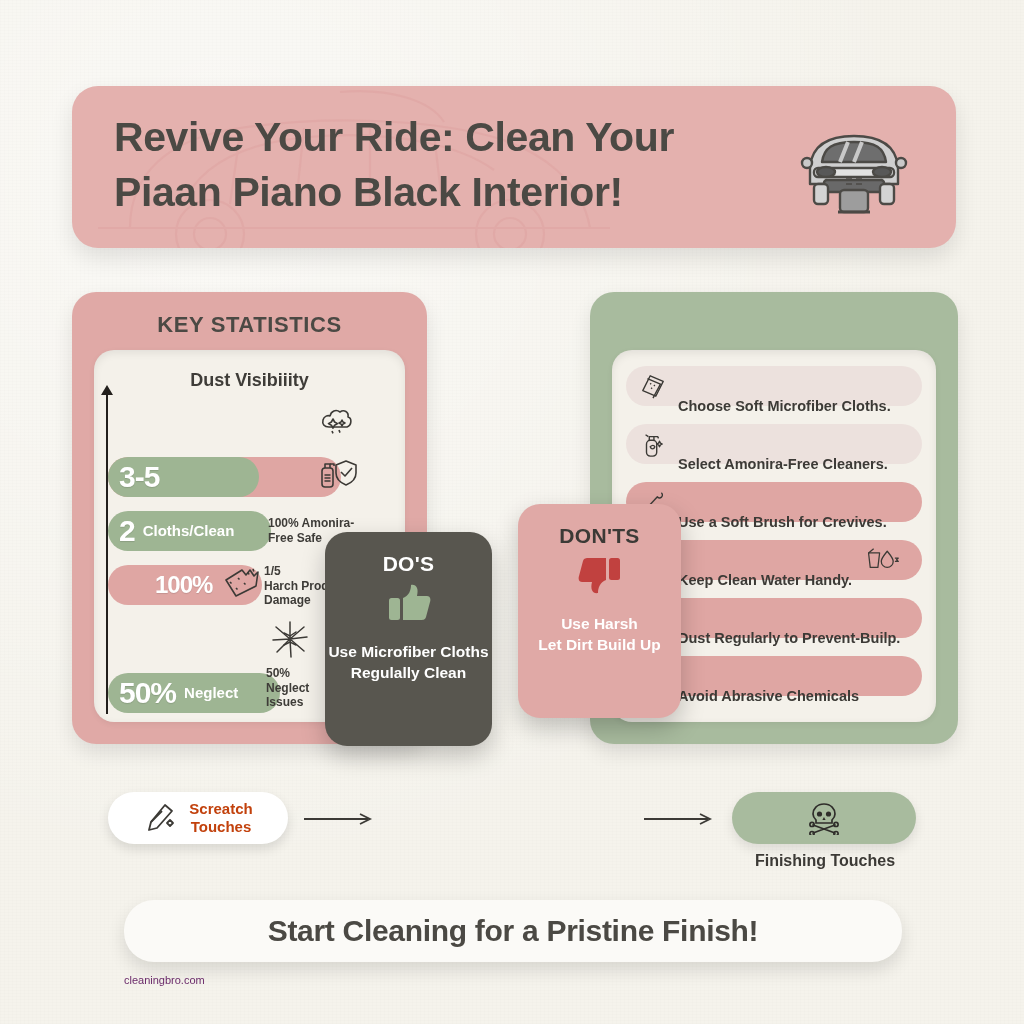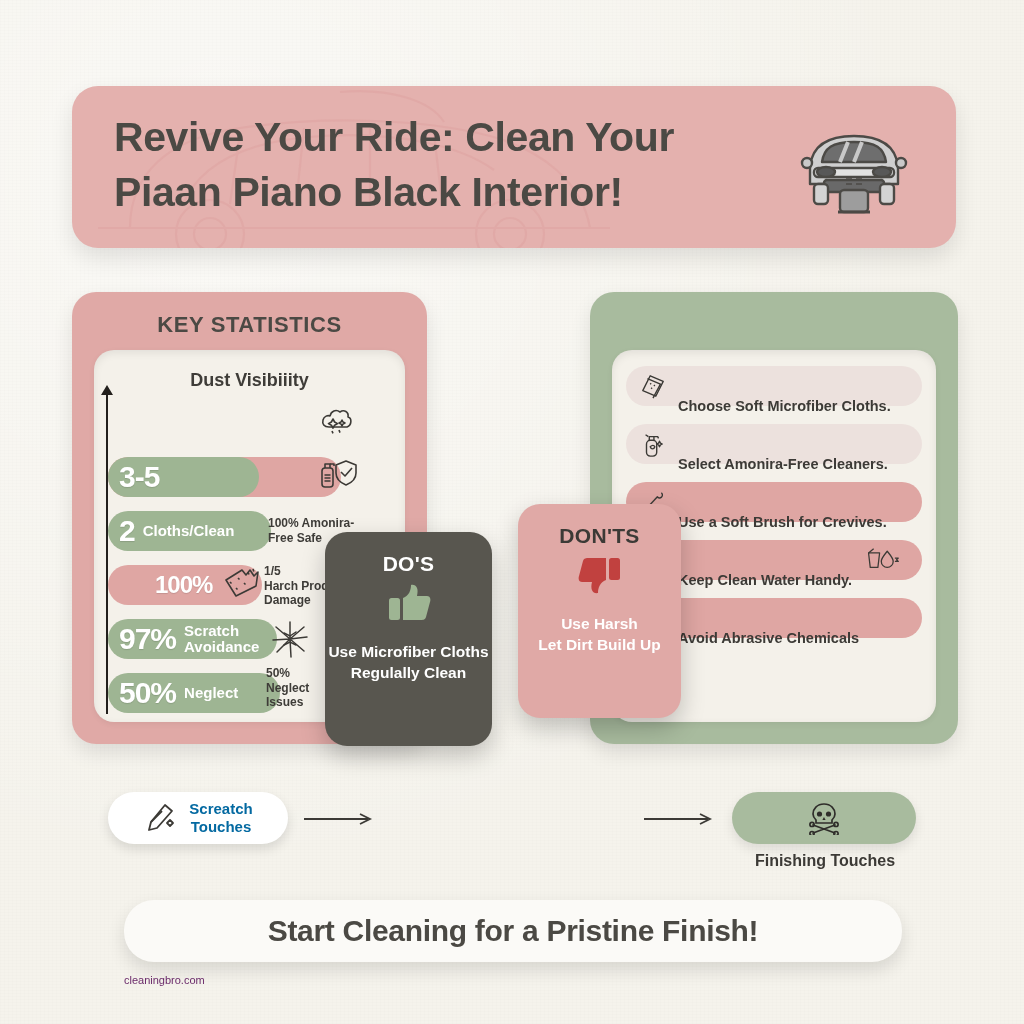--- a/index.html
+++ b/index.html
@@ -146,21 +146,21 @@
     position:absolute; height: 52px; border-radius: 26px;
     display:flex; align-items:center; justify-content:center; gap: 12px;
   }
   .step-1 { left: 8px;   top: 0; width: 180px; background:#ffffff;
             box-shadow: 0 5px 12px rgba(0,0,0,.12); }
   .step-2 { left: 288px; top: 0; width: 242px; background:#dfa6a3;
             box-shadow: 0 5px 12px rgba(0,0,0,.10); }
   .step-3 { left: 632px; top: 0; width: 184px; background:#a8bb9e;
             box-shadow: 0 5px 12px rgba(0,0,0,.10); }
   .step-label { font-size: 15px; font-weight: 700; line-height:1.2; text-align:center; }
-  .step-1 .step-label { color:#0369a1; }
+  .step-1 .step-label { color:#c2410c; }
   .step-2 .step-label { color:#ffffff; }
   .step-icon { width: 34px; height: 34px; }
   .arrow { position:absolute; top: 20px; width: 78px; height: 14px; }
   .arrow-1 { left: 202px; }
   .arrow-2 { left: 542px; }
   .step3-caption {
     position:absolute; left: 610px; top: 60px; width: 230px; text-align:center;
     font-size: 16px; font-weight: 700; color:#3c3a36;
   }
 
@@ -268,24 +268,20 @@
             <div class="bar-icon" style="left: 108px; top: 4px; width: 46px; height: 34px;"><svg viewBox="0 0 46 34">
                 <g fill="none" stroke="#3c3a36" stroke-width="1.6" stroke-linejoin="round">
                   <path d="M10 14 L26 4 L30 9 L34 4 L38 10 L42 6 L40 20 L20 30 Z"></path>
                   <path d="M14 16 l1.5 1.5 M22 12 l1.5 1.5 M28 17 l1.5 1.5 M20 22 l1.5 1.5"></path>
                   <path d="M32 6 l1 2.5 M37 3 l.8 2.4"></path>
                 </g>
               </svg></div>
             <div class="bar-note" style="left: 156px; top: 2px; width: 110px;">1/5<br>Harch Product<br>Damage</div>
           </div>
           <div class="barrow">
-            <div class="fill" style="width: 58%; background: rgb(158, 181, 147);">
-              <span class="barval" style="font-size: 30px;">97%</span>
-              <span class="barcap">Scratch<br>Avoidance</span>
-            </div>
             <div class="bar-icon" style="left: 162px; top: 3px; width: 40px; height: 40px;"><svg viewBox="0 0 40 40">
                 <g fill="none" stroke="#3c3a36" stroke-width="1.5" stroke-linecap="round">
                   <path d="M20 20 L20 3 M20 20 L34 8 M20 20 L37 18 M20 20 L34 32 M20 20 L21 38 M20 20 L7 33 M20 20 L3 21 M20 20 L6 8"></path>
                   <path d="M14 14 L20 17 L26 13 M26 26 L20 23 L14 26"></path>
                 </g>
               </svg></div>
           </div>
           <div class="barrow">
             <div class="fill" style="width: 59%; background: rgb(158, 181, 147);">
               <span class="barval" style="font-size: 30px;">50%</span>
@@ -337,20 +333,24 @@
             <div class="insight-icon"></div>
             <div class="insight-text">Keep Clean Water Handy.</div>
             <div class="insight-trail"><svg viewBox="0 0 40 28">
                 <g fill="none" stroke="#3c3a36" stroke-width="1.5" stroke-linejoin="round">
                   <path d="M3 7 L16 7 L14 24 L5 24 Z"></path>
                   <path d="M3 7 L9 2"></path>
                   <path d="M25 5 C29 10 32 13 32 17 a7 7 0 0 1 -14 0 c0 -4 3 -7 7 -12 Z"></path>
                   <path d="M34 13 h4 l-2 2 2 2 h-4"></path>
                 </g>
               </svg></div>
+          </div>
+          <div class="insight-row tint-pink">
+            <div class="insight-icon"></div>
+            <div class="insight-text">Dust Regularly to Prevent-Builp.</div>
           </div>
           <div class="insight-row tint-pink">
             <div class="insight-icon"></div>
             <div class="insight-text">Avoid Abrasive Chemicals</div>
           </div>
         </div>
     </div>
   </div>
 
   <div class="dcard dos">

